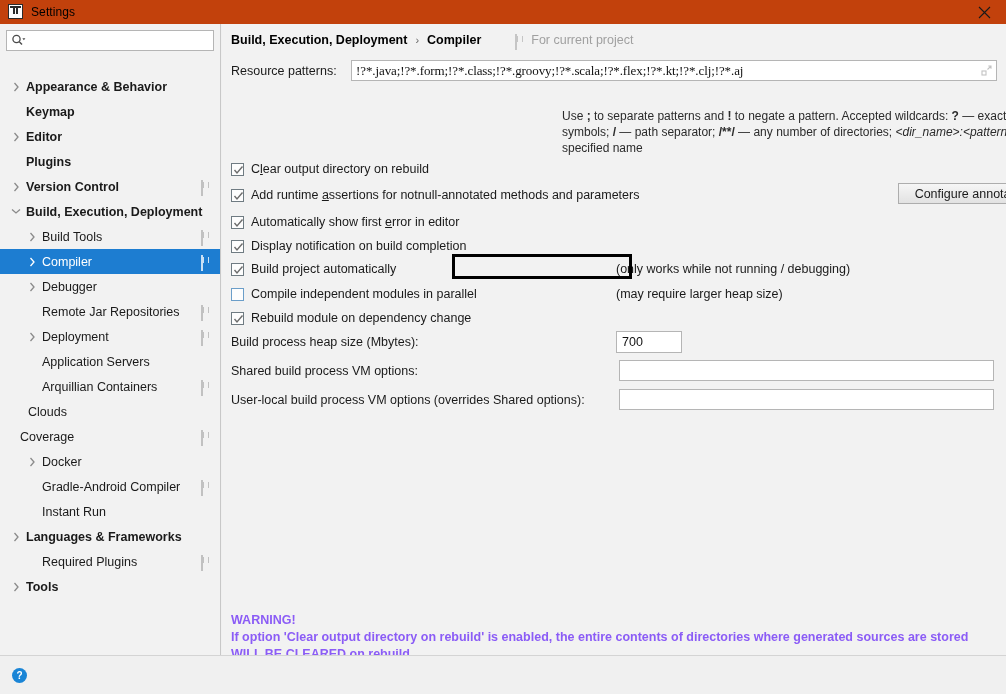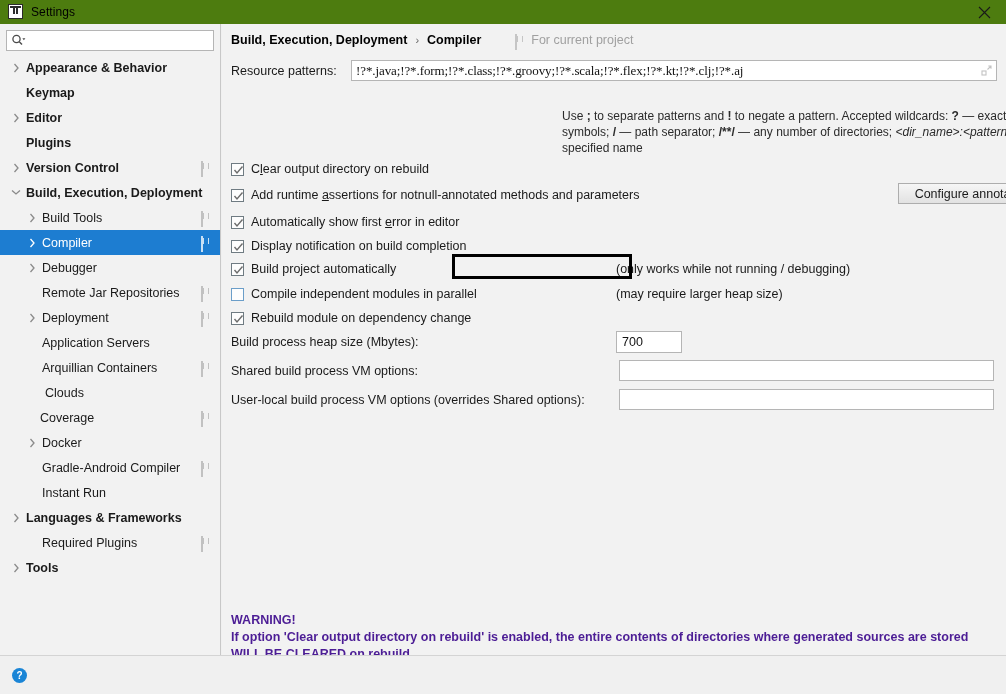--- a/index.html
+++ b/index.html
@@ -12,21 +12,21 @@
     color: #000;
     background: #f0f0f0;
     overflow: hidden;
     -webkit-font-smoothing: antialiased;
   }
   .window { position: relative; width: 1006px; height: 694px; background: #f0f0f0; }
 
   
   .titlebar {
     position: absolute; left: 0; top: 0; width: 1006px; height: 24px;
-    background: #4d7c0f;
+    background: #c2410c;
     display: flex; align-items: center;
   }
   .titlebar-icon {
     width: 16px; height: 16px; margin-left: 8px; margin-right: 7px;
     position: relative; flex: none;
   }
   .tb-ij {
     width: 15px; height: 15px; background: #ffffff; border: 1px solid #2b2b2b;
     position: relative; box-sizing: border-box;
   }
@@ -64,21 +64,21 @@
   }
   .search-icon {
     width: 22px; height: 19px; display: flex; align-items: center;
     justify-content: center; flex: none;
   }
   .search-input {
     border: none; outline: none; background: transparent;
     font-family: "Liberation Sans", sans-serif; font-size: 12px;
     height: 17px; width: 170px; padding: 0; color: #000;
   }
-  .tree { margin-top: 4px; }
+  .tree { margin-top: 23px; }
   .tree-row {
     height: 25px; display: flex; align-items: center;
     position: relative; box-sizing: border-box;
     padding-right: 8px;
   }
   .tree-row.selected { background: #1d7dd1; }
   .tree-row.selected .tree-label { color: #ffffff; }
   .tree-row.selected .chev { color: #ffffff; }
   .arrow-cell {
     width: 16px; flex: none; display: flex; align-items: center; justify-content: center;
@@ -191,21 +191,21 @@
   .tf {
     position: absolute; background: #ffffff; border: 1px solid #b5b5b5;
     box-sizing: border-box; display: flex; align-items: center;
   }
   .tf-val {
     font-size: 12.5px; color: #111; padding-left: 5px;
   }
 
   .warning {
     position: absolute; left: 9px; top: 588px; width: 760px;
-    font-size: 12.5px; font-weight: bold; color: #4c1d95; line-height: 17px;
+    font-size: 12.5px; font-weight: bold; color: #8b5cf6; line-height: 17px;
   }
 
   
   .bottombar {
     position: absolute; left: 0; top: 655px; width: 1006px; height: 39px;
     background: #f0f0f0; border-top: 1px solid #d4d4d4;
   }
   .help-circle {
     position: absolute; left: 12px; top: 12px; width: 15px; height: 15px;
     border-radius: 50%; background: #1a85d6;
@@ -338,24 +338,24 @@
           <span class="tree-label">Deployment</span>
           <span class="proj-icon"><span class="pi-outer"></span></span>
         </div>
         <div class="tree-row ind1" style="padding-left: 42px;">
           <span class="tree-label">Application Servers</span>
         </div>
         <div class="tree-row ind1" style="padding-left: 42px;">
           <span class="tree-label">Arquillian Containers</span>
           <span class="proj-icon"><span class="pi-outer"></span></span>
         </div>
-        <div class="tree-row ind1" style="padding-left: 45px;">
+        <div class="tree-row ind1" style="padding-left: 28px;">
           <span class="tree-label">Clouds</span>
         </div>
-        <div class="tree-row ind1" style="padding-left: 40px;">
+        <div class="tree-row ind1" style="padding-left: 20px;">
           <span class="tree-label">Coverage</span>
           <span class="proj-icon"><span class="pi-outer"></span></span>
         </div>
         <div class="tree-row ind1">
           <span class="arrow-cell">
             <span class="chev">
               <svg width="7" height="10" viewBox="0 0 7 10">
                 <path d="M1.5 1 L5 5 L1.5 9" fill="none" stroke="currentColor" stroke-width="1.3"></path>
               </svg>
             </span>

